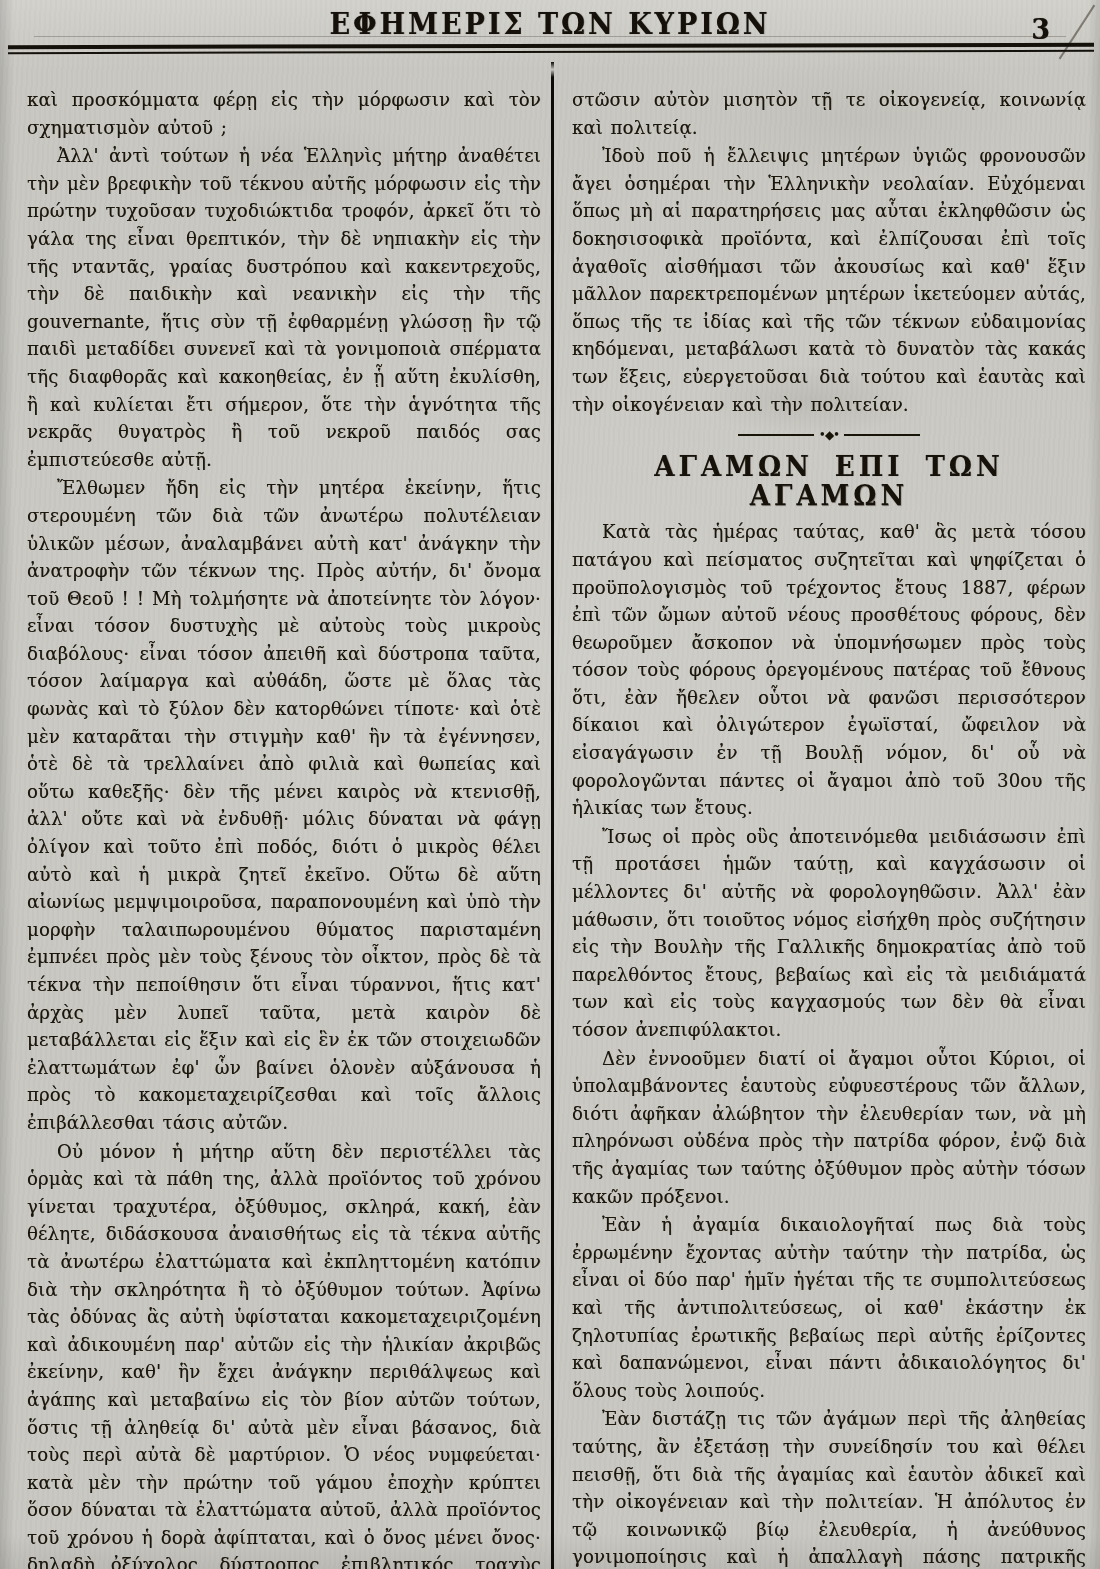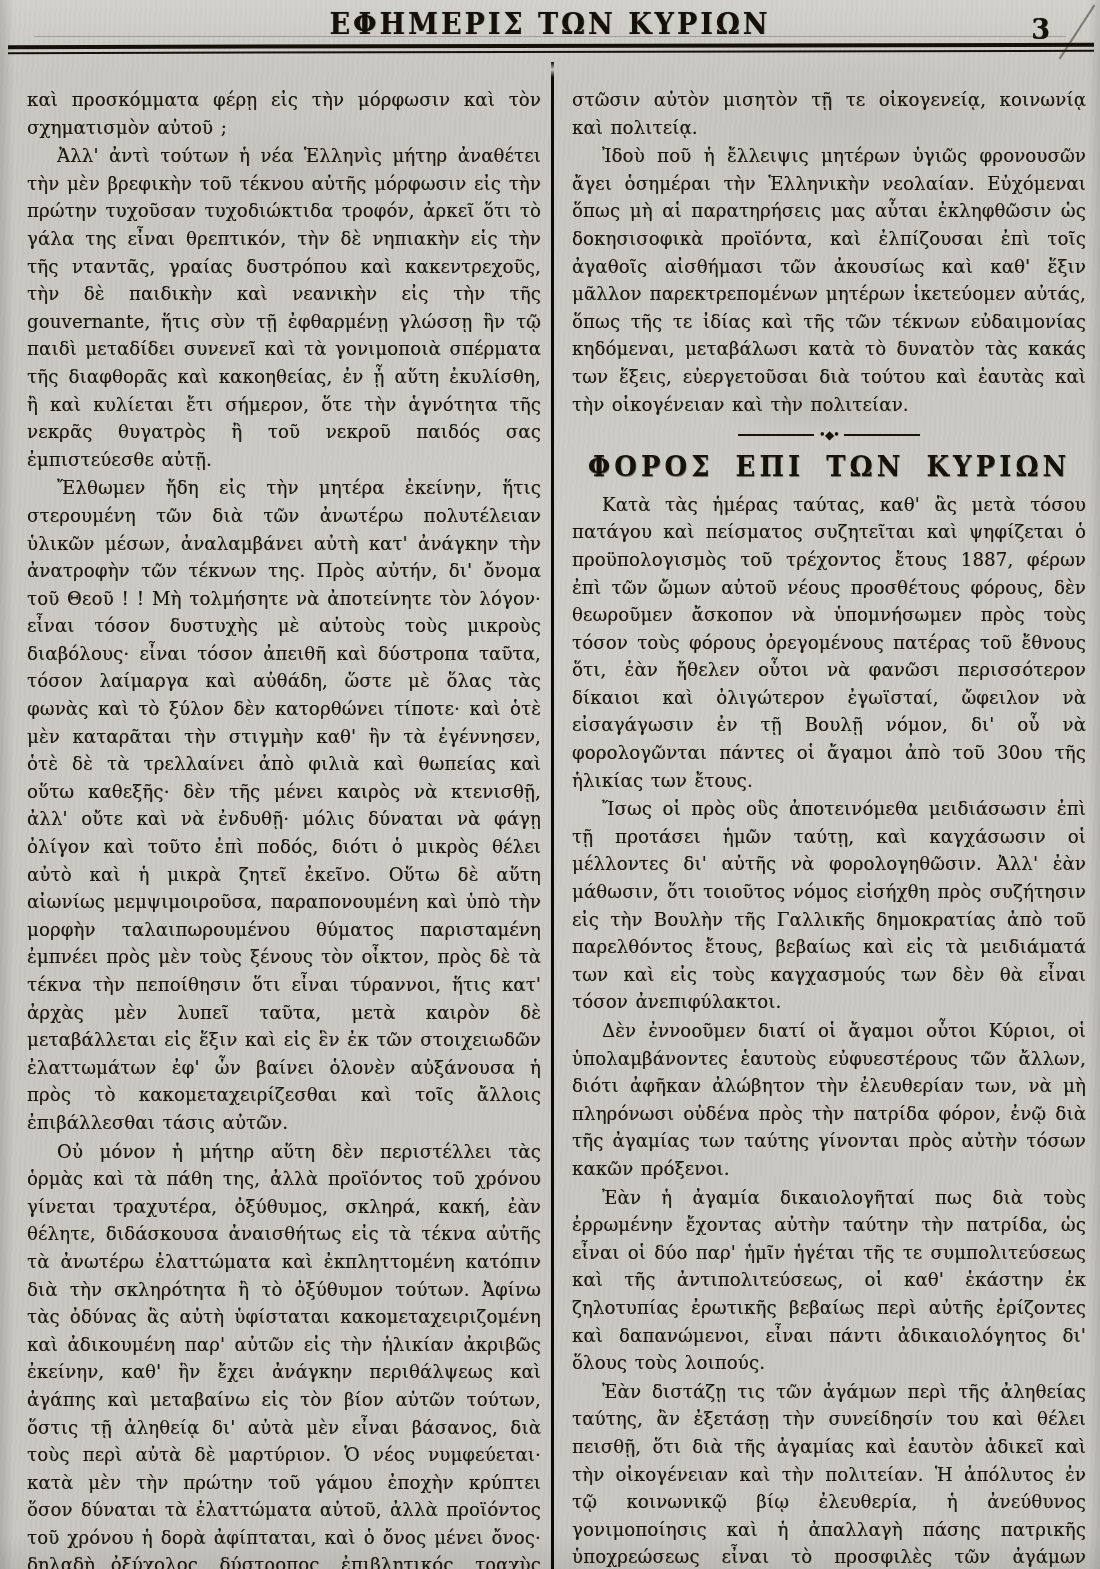--- a/index.html
+++ b/index.html
@@ -92,23 +92,23 @@
     <section class="col col-right">
       <p class="cont">στῶσιν αὐτὸν μισητὸν τῇ τε οἰκογενείᾳ, κοινωνίᾳ καὶ πολιτείᾳ.</p>
       <p>Ἰδοὺ ποῦ ἡ ἔλλειψις μητέρων ὑγιῶς φρονουσῶν ἄγει ὁσημέραι τὴν Ἑλληνικὴν νεολαίαν. Εὐχόμεναι ὅπως μὴ αἱ παρατηρήσεις μας αὗται ἐκληφθῶσιν ὡς δοκησισοφικὰ προϊόντα, καὶ ἐλπίζουσαι ἐπὶ τοῖς ἀγαθοῖς αἰσθήμασι τῶν ἀκουσίως καὶ καθ' ἕξιν μᾶλλον παρεκτρεπομένων μητέρων ἱκετεύομεν αὐτάς, ὅπως τῆς τε ἰδίας καὶ τῆς τῶν τέκνων εὐδαιμονίας κηδόμεναι, μεταβάλωσι κατὰ τὸ δυνατὸν τὰς κακάς των ἕξεις, εὐεργετοῦσαι διὰ τούτου καὶ ἑαυτὰς καὶ τὴν οἰκογένειαν καὶ τὴν πολιτείαν.</p>
 
       <div class="ornament">
         <span class="line"></span>
         <span class="knot"></span>
         <span class="line"></span>
       </div>
 
-      <h2 class="article-title">ΦΟΡΟΣ ΕΠΙ ΤΩΝ ΚΥΡΙΩΝ</h2>
+      <h2 class="article-title">ΑΓΑΜΩΝ ΕΠΙ ΤΩΝ ΑΓΑΜΩΝ</h2>
 
       <p>Κατὰ τὰς ἡμέρας ταύτας, καθ' ἃς μετὰ τόσου πατάγου καὶ πείσματος συζητεῖται καὶ ψηφίζεται ὁ προϋπολογισμὸς τοῦ τρέχοντος ἔτους 1887, φέρων ἐπὶ τῶν ὤμων αὐτοῦ νέους προσθέτους φόρους, δὲν θεωροῦμεν ἄσκοπον νὰ ὑπομνήσωμεν πρὸς τοὺς τόσον τοὺς φόρους ὀρεγομένους πατέρας τοῦ ἔθνους ὅτι, ἐὰν ἤθελεν οὗτοι νὰ φανῶσι περισσότερον δίκαιοι καὶ ὀλιγώτερον ἐγωϊσταί, ὤφειλον νὰ εἰσαγάγωσιν ἐν τῇ Βουλῇ νόμον, δι' οὗ νὰ φορολογῶνται πάντες οἱ ἄγαμοι ἀπὸ τοῦ 30ου τῆς ἡλικίας των ἔτους.</p>
       <p>Ἴσως οἱ πρὸς οὓς ἀποτεινόμεθα μειδιάσωσιν ἐπὶ τῇ προτάσει ἡμῶν ταύτῃ, καὶ καγχάσωσιν οἱ μέλλοντες δι' αὐτῆς νὰ φορολογηθῶσιν. Ἀλλ' ἐὰν μάθωσιν, ὅτι τοιοῦτος νόμος εἰσήχθη πρὸς συζήτησιν εἰς τὴν Βουλὴν τῆς Γαλλικῆς δημοκρατίας ἀπὸ τοῦ παρελθόντος ἔτους, βεβαίως καὶ εἰς τὰ μειδιάματά των καὶ εἰς τοὺς καγχασμούς των δὲν θὰ εἶναι τόσον ἀνεπιφύλακτοι.</p>
-      <p>Δὲν ἐννοοῦμεν διατί οἱ ἄγαμοι οὗτοι Κύριοι, οἱ ὑπολαμβάνοντες ἑαυτοὺς εὐφυεστέρους τῶν ἄλλων, διότι ἀφῆκαν ἀλώβητον τὴν ἐλευθερίαν των, νὰ μὴ πληρόνωσι οὐδένα πρὸς τὴν πατρίδα φόρον, ἐνῷ διὰ τῆς ἀγαμίας των ταύτης γίνονται πρὸς αὐτὴν τόσων κακῶν πρόξενοι.</p>
+      <p>Δὲν ἐννοοῦμεν διατί οἱ ἄγαμοι οὗτοι Κύριοι, οἱ ὑπολαμβάνοντες ἑαυτοὺς εὐφυεστέρους τῶν ἄλλων, διότι ἀφῆκαν ἀλώβητον τὴν ἐλευθερίαν των, νὰ μὴ πληρόνωσι οὐδένα πρὸς τὴν πατρίδα φόρον, ἐνῷ διὰ τῆς ἀγαμίας των ταύτης ὀξύθυμον πρὸς αὐτὴν τόσων κακῶν πρόξενοι.</p>
       <p>Ἐὰν ἡ ἀγαμία δικαιολογῆταί πως διὰ τοὺς ἐρρωμένην ἔχοντας αὐτὴν ταύτην τὴν πατρίδα, ὡς εἶναι οἱ δύο παρ' ἡμῖν ἡγέται τῆς τε συμπολιτεύσεως καὶ τῆς ἀντιπολιτεύσεως, οἱ καθ' ἑκάστην ἐκ ζηλοτυπίας ἐρωτικῆς βεβαίως περὶ αὐτῆς ἐρίζοντες καὶ δαπανώμενοι, εἶναι πάντι ἀδικαιολόγητος δι' ὅλους τοὺς λοιπούς.</p>
       <p>Ἐὰν διστάζῃ τις τῶν ἀγάμων περὶ τῆς ἀληθείας ταύτης, ἂν ἐξετάσῃ τὴν συνείδησίν του καὶ θέλει πεισθῇ, ὅτι διὰ τῆς ἀγαμίας καὶ ἑαυτὸν ἀδικεῖ καὶ τὴν οἰκογένειαν καὶ τὴν πολιτείαν. Ἡ ἀπόλυτος ἐν τῷ κοινωνικῷ βίῳ ἐλευθερία, ἡ ἀνεύθυνος γονιμοποίησις καὶ ἡ ἀπαλλαγὴ πάσης πατρικῆς ὑποχρεώσεως εἶναι τὸ προσφιλὲς τῶν ἀγάμων πρόγραμμα· ἀλλ' ἐν τῇ ἀναλύσει τοῦ προγράμματος τούτου καθορῶσιν οὗτοι ὡς ἐν διαυγεῖ κατόπτρῳ ζωηρῶς ἀντανακλωμένην τὴν πλάνην των, διότι ὁ γάμος εἶναι δεσμὸς τὸ ὁποῖον ἡ μὲν ἐλπὶς ὡραΐζει, ἡ δὲ εὐτυχία διατηρεῖ, καὶ ἡ δυστυχία συσφίγγει καὶ στερεοποιεῖ. Ὁ Πλούταρχος, ἐγκωμιάζων τὰ ἀγαθὰ τῆς συζυγίας καὶ ἀπαριθμῶν τὰ ὠφέλη ὅσα πρόκεινται διὰ τὴν πατρίδα ἐκ τῶν ἐγγάμων πολιτῶν, λέγει. «Εὐτυχὴς ἐκεῖνος</p>
     </section>
 
   </main>
 </div>
 
 </body></html>

